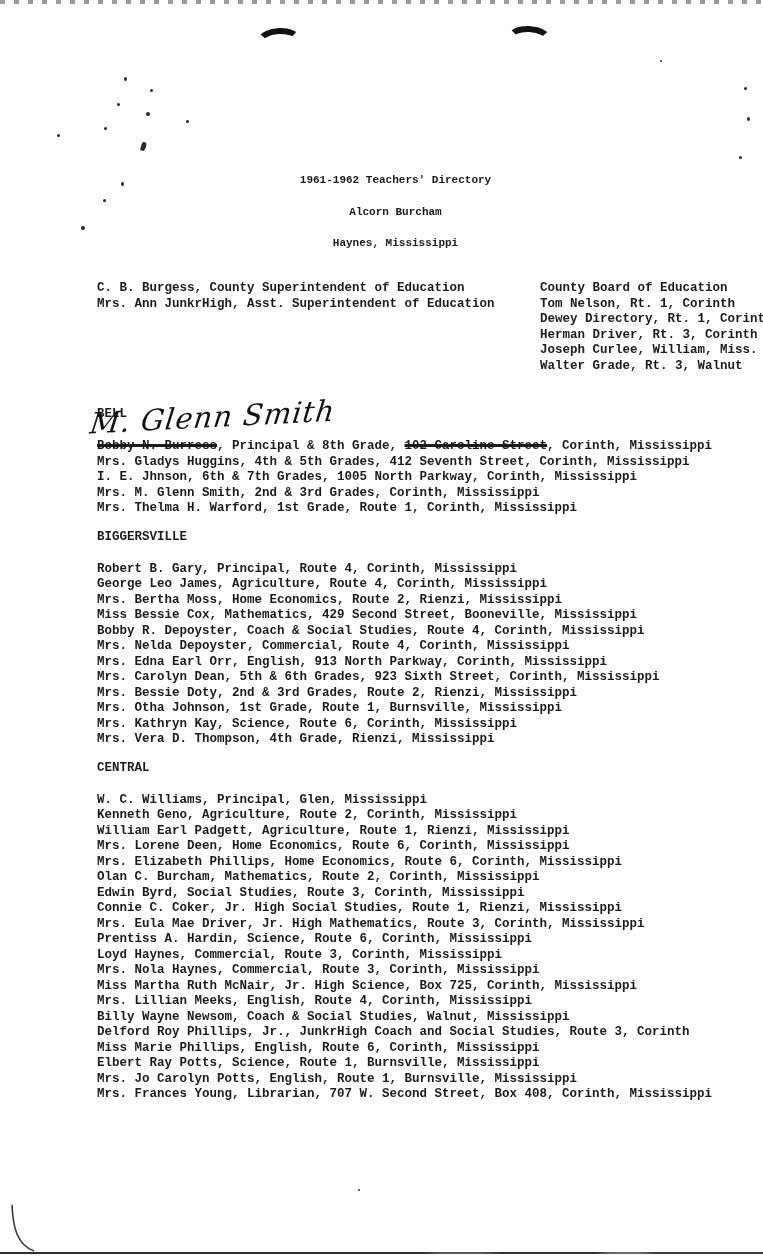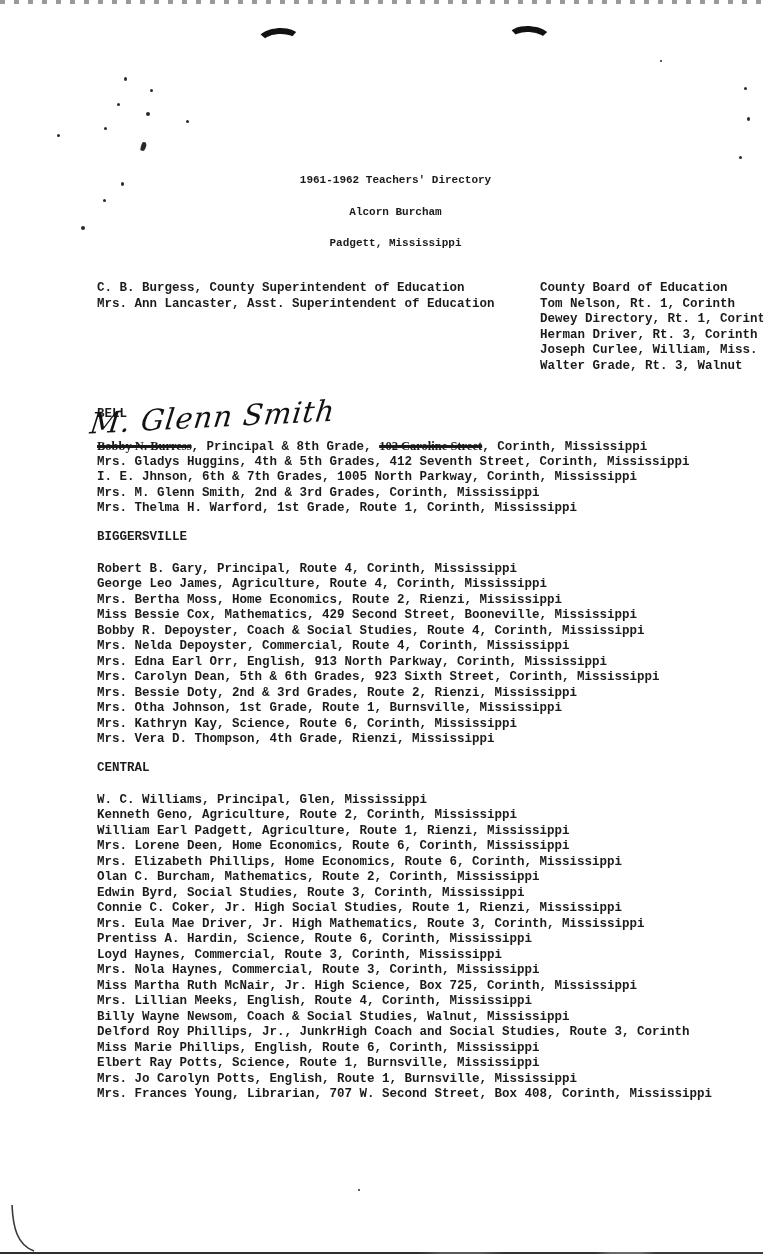--- a/index.html
+++ b/index.html
@@ -47,21 +47,21 @@
   .line { height:15.5px; line-height:15.5px; white-space:nowrap; font-size:12.5px; }
   .sections { position:absolute; top:404px; left:97px; }
   .section { margin-top:10px; }
   .section:first-child { margin-top:0; }
   .section-heading {
     display:inline-block; height:16px; line-height:16px;
     font-size:12.5px; margin-bottom:17px;
     text-underline-offset:2px; text-decoration-thickness:1.5px;
     white-space:nowrap;
   }
-  .struck { text-decoration:line-through; text-decoration-thickness:2.5px;font-family:Liberation Serif, serif; }
+  .struck { text-decoration:line-through; text-decoration-thickness:2.5px; }
   .signature {
     position:absolute; left:90px; top:400px;
     font-family:"DejaVu Serif", serif; font-style:italic; font-weight:normal;
     font-size:29px; color:#121212;
     transform:rotate(-3deg) skewX(-10deg);
     letter-spacing:1px; white-space:nowrap;
     pointer-events:none;
   }
 </style>
 </head>
@@ -86,27 +86,27 @@
   <div class="speck" style="left:81px;top:226px;width:4px;height:4px;"></div>
   <div class="speck" style="left:744px;top:87px;width:3px;height:3px;"></div>
   <div class="speck" style="left:747px;top:117px;width:3px;height:4px;"></div>
   <div class="speck" style="left:739px;top:156px;width:3px;height:3px;"></div>
   <div class="speck" style="left:660px;top:60px;width:2px;height:2px;"></div>
   <div class="speck" style="left:358px;top:1189px;width:2px;height:2px;"></div>
 
   <div class="title-block">
     <div>1961-1962 Teachers' Directory</div>
     <div>Alcorn Burcham</div>
-    <div>Padgett, Mississippi</div>
+    <div>Haynes, Mississippi</div>
   </div>
 
   <div class="admin">
     <div class="admin-left" id="admin-left">
         <div class="line"><span>C. B. Burgess, County Superintendent of Education</span></div>
-        <div class="line"><span>Mrs. Ann Lancaster, Asst. Superintendent of Education</span></div>
+        <div class="line"><span>Mrs. Ann JunkrHigh, Asst. Superintendent of Education</span></div>
       </div>
     <div class="admin-right" id="admin-right">
         <div class="line"><span>County Board of Education</span></div>
         <div class="line"><span>Tom Nelson, Rt. 1, Corinth</span></div>
         <div class="line"><span>Dewey Directory, Rt. 1, Corinth</span></div>
         <div class="line"><span>Herman Driver, Rt. 3, Corinth</span></div>
         <div class="line"><span>Joseph Curlee, William, Miss.</span></div>
         <div class="line"><span>Walter Grade, Rt. 3, Walnut</span></div>
       </div>
   </div>

